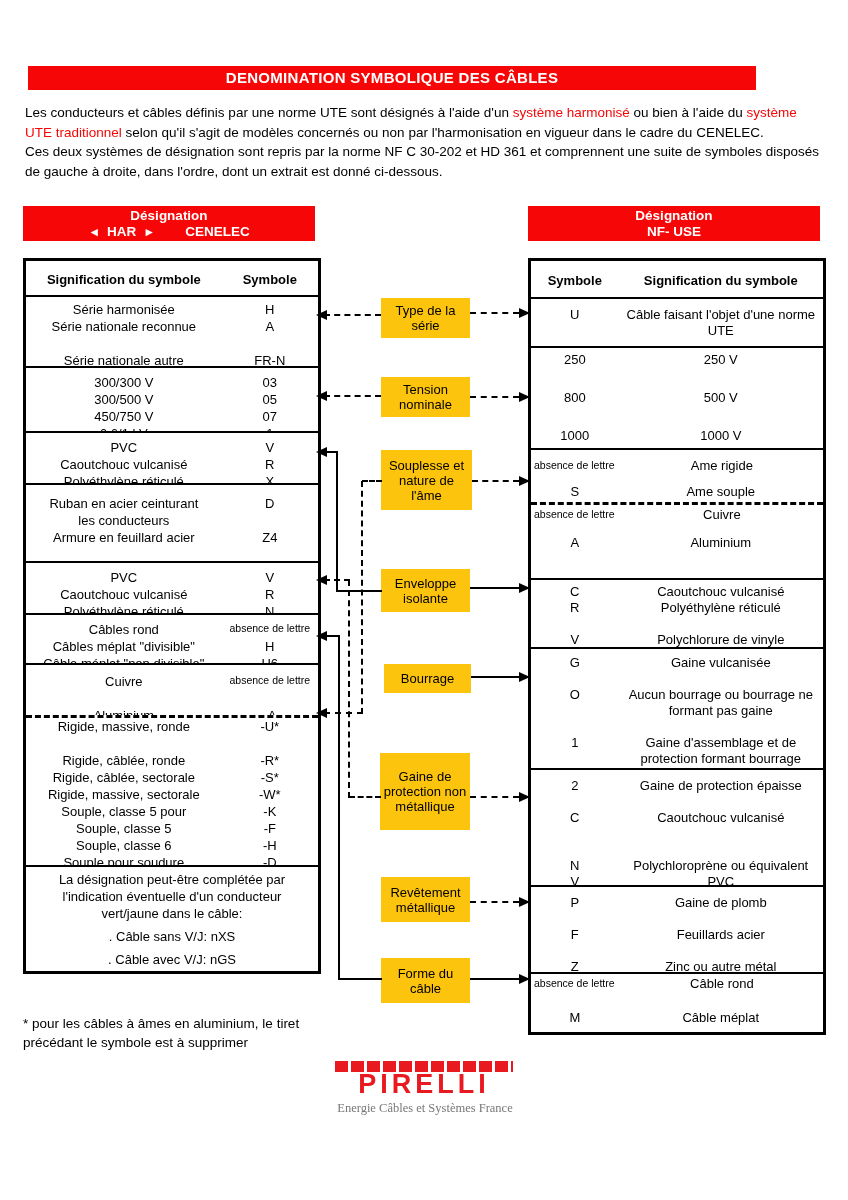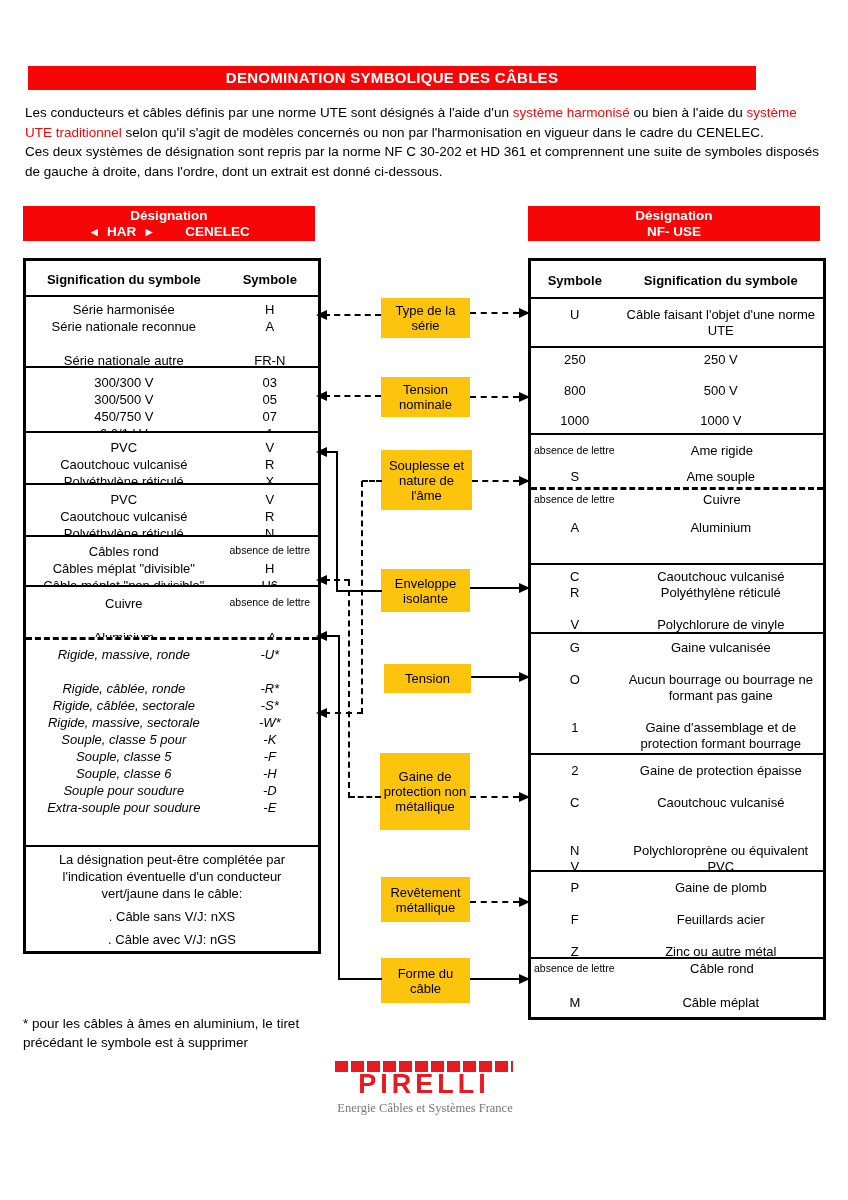--- a/index.html
+++ b/index.html
@@ -130,20 +130,34 @@
         </div>
         <div class="trow">
           <div class="cell" style="width: 67%;">Caoutchouc vulcanisé</div>
           <div class="cell" style="width: 33%;">R</div>
         </div>
         <div class="trow">
           <div class="cell" style="width: 67%;">Polyéthylène réticulé</div>
           <div class="cell" style="width: 33%;">X</div>
         </div>
       </div>
+      <div class="section" style="height: 78px; padding-top: 10px;">
+        <div class="trow">
+          <div class="cell" style="width: 67%;">Ruban en acier ceinturant</div>
+          <div class="cell" style="width: 33%;">D</div>
+        </div>
+        <div class="trow">
+          <div class="cell" style="width: 67%;">les conducteurs</div>
+          <div class="cell" style="width: 33%;"></div>
+        </div>
+        <div class="trow">
+          <div class="cell" style="width: 67%;">Armure en feuillard acier</div>
+          <div class="cell" style="width: 33%;">Z4</div>
+        </div>
+      </div>
       <div class="section" style="height: 52px; padding-top: 6px;">
         <div class="trow">
           <div class="cell" style="width: 67%;">PVC</div>
           <div class="cell" style="width: 33%;">V</div>
         </div>
         <div class="trow">
           <div class="cell" style="width: 67%;">Caoutchouc vulcanisé</div>
           <div class="cell" style="width: 33%;">R</div>
         </div>
         <div class="trow">
@@ -172,21 +186,21 @@
         </div>
         <div class="trow">
           <div class="cell" style="width: 67%;"></div>
           <div class="cell" style="width: 33%;"></div>
         </div>
         <div class="trow">
           <div class="cell" style="width: 67%;">Aluminium</div>
           <div class="cell" style="width: 33%;">-A</div>
         </div>
       </div>
-      <div class="section dash-top" style="height: 208px; padding-top: 6px; font-style: italic;">
+      <div class="section dash-top" style="height: 150px; ">
         <div class="trow">
           <div class="cell" style="width: 67%;">Rigide, massive, ronde</div>
           <div class="cell" style="width: 33%;">-U*</div>
         </div>
         <div class="trow">
           <div class="cell" style="width: 67%;"></div>
           <div class="cell" style="width: 33%;"></div>
         </div>
         <div class="trow">
           <div class="cell" style="width: 67%;">Rigide, câblée, ronde</div>
@@ -234,21 +248,21 @@
       <div class="thead" style="height: 36px;">
         <div class="hc" style="width: 30%;">Symbole</div>
         <div class="hc" style="width: 70%;">Signification du symbole</div>
       </div>
       <div class="section center" style="height: 49px;">
         <div class="trow">
           <div class="cell" style="width: 30%;">U</div>
           <div class="cell" style="width: 70%;">Câble faisant l'objet d'une norme UTE</div>
         </div>
       </div>
-      <div class="section spread" style="height: 87px; padding-top: 4px; padding-bottom: 4px;">
+      <div class="section spread" style="height: 102px; padding-top: 4px; padding-bottom: 4px;">
         <div class="trow">
           <div class="cell" style="width: 30%;">250</div>
           <div class="cell" style="width: 70%;">250 V</div>
         </div>
         <div class="trow">
           <div class="cell" style="width: 30%;">800</div>
           <div class="cell" style="width: 70%;">500 V</div>
         </div>
         <div class="trow">
           <div class="cell" style="width: 30%;">1000</div>
@@ -381,21 +395,21 @@
           <div class="cell" style="width: 70%;">Câble méplat</div>
         </div>
       </div>
     </div>
 
   <div id="flow-boxes">
       <div class="flowbox" style="left: 381px; top: 298px; width: 89px; height: 40px;">Type de la série</div>
       <div class="flowbox" style="left: 381px; top: 377px; width: 89px; height: 40px;">Tension nominale</div>
       <div class="flowbox" style="left: 381px; top: 450px; width: 91px; height: 60px;">Souplesse et nature de l'âme</div>
       <div class="flowbox" style="left: 381px; top: 569px; width: 89px; height: 43px;">Enveloppe isolante</div>
-      <div class="flowbox" style="left: 384px; top: 664px; width: 87px; height: 29px;">Tension</div>
+      <div class="flowbox" style="left: 384px; top: 664px; width: 87px; height: 29px;">Bourrage</div>
       <div class="flowbox" style="left: 380px; top: 753px; width: 90px; height: 77px;">Gaine de protection non métallique</div>
       <div class="flowbox" style="left: 381px; top: 877px; width: 89px; height: 45px;">Revêtement métallique</div>
       <div class="flowbox" style="left: 381px; top: 958px; width: 89px; height: 45px;">Forme du câble</div>
     </div>
   <div id="connectors">
       <div class="lh lhd" style="left: 324px; top: 314px; width: 57px;"></div>
       <div class="lh lhd" style="left: 470px; top: 312px; width: 49px;"></div>
       <div class="lh lhd" style="left: 324px; top: 395px; width: 57px;"></div>
       <div class="lh lhd" style="left: 470px; top: 396px; width: 49px;"></div>
       <div class="lh lhd" style="left: 362px; top: 480px; width: 20px;"></div>

